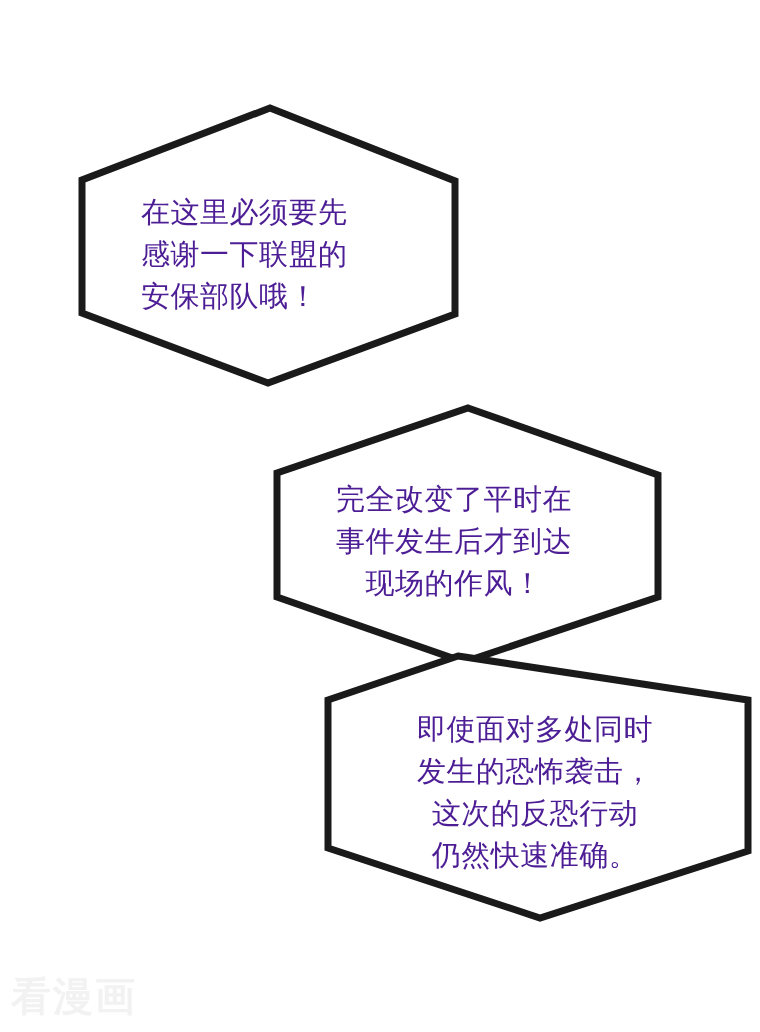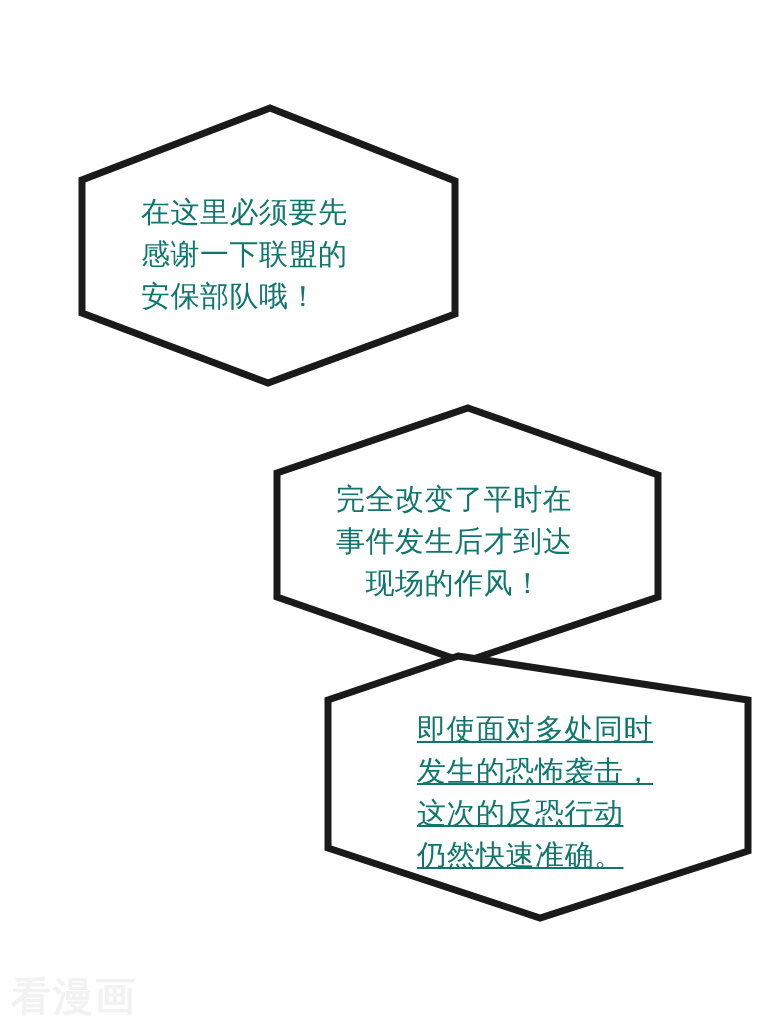--- a/index.html
+++ b/index.html
@@ -20,21 +20,21 @@
   }
   #panel-svg {
     position: absolute;
     left: 0;
     top: 0;
     width: 760px;
     height: 1032px;
   }
   .bubble-text {
     position: absolute;
-    color: #0f766e;
+    color: #4c1d95;
     font-family: "DejaVu Sans", "Liberation Sans", sans-serif;
     font-size: 29px;
     line-height: 42px;
     letter-spacing: 0.5px;
     white-space: pre-line;
     font-weight: 400;
     z-index: 5;
   }
   #bubble-1-text {
     left: 141px;
@@ -42,22 +42,21 @@
     text-align: left;
   }
   #bubble-2-text {
     left: 336px;
     top: 478px;
     text-align: center;
   }
   #bubble-3-text {
     left: 417px;
     top: 708px;
-    text-align: left;
-    text-decoration: underline;
+    text-align: center;
   }
   #watermark {
     position: absolute;
     left: 11px;
     top: 974px;
     font-size: 40px;
     line-height: 44px;
     font-weight: 700;
     color: #f2f2f2;
     letter-spacing: 2px;

